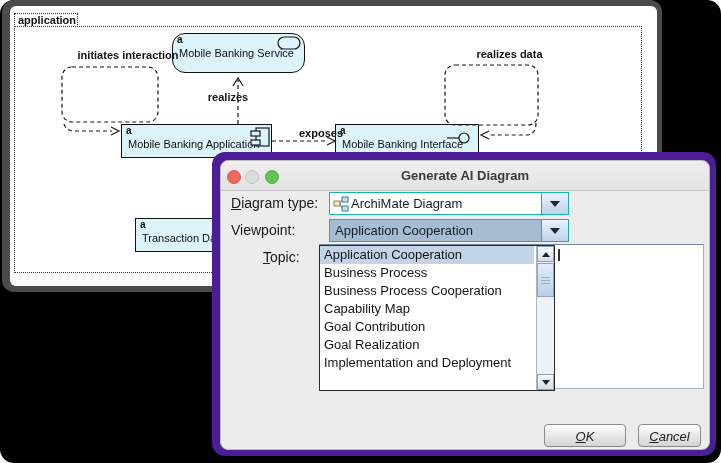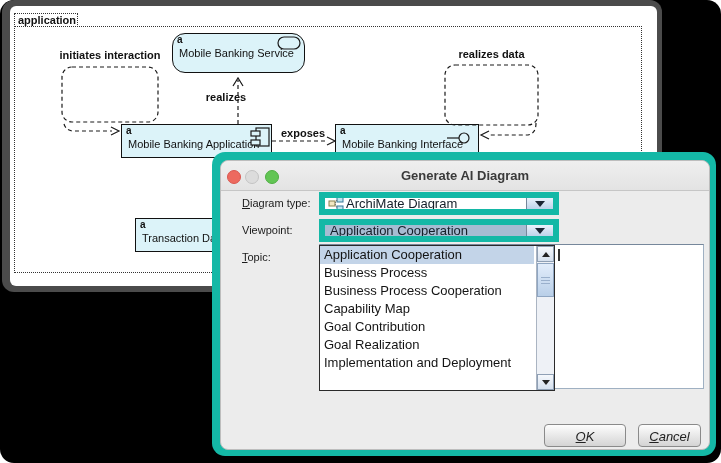--- a/index.html
+++ b/index.html
@@ -12,36 +12,36 @@
   .group-label{left:14px;top:13px;width:64px;height:14px;border:1px dotted #333;background:#fff;
                padding-left:3px;line-height:13px;z-index:2;box-sizing:border-box;}
   .group-rect{position:absolute;left:14px;top:26px;width:628px;height:247px;border:1px dotted #333;box-sizing:border-box;}
   .node{position:absolute;background:#dcf3f9;border:1px solid #111;box-sizing:border-box;}
   .node .badge{position:absolute;left:4px;top:0px;font-size:10px;font-weight:600;color:#111;}
   .node .nlabel{position:absolute;left:6px;top:13px;font-size:11px;font-weight:400;color:#111;white-space:nowrap;}
   .node-service{left:172px;top:33px;width:133px;height:40px;border-radius:13px;}
   .node-app{left:121px;top:124px;width:151px;height:34px;}
   .node-iface{left:335px;top:124px;width:144px;height:34px;}
   .node-trans{left:135px;top:218px;width:118px;height:34px;}
-  .conn-label{position:absolute;font-size:11px;font-weight:600;color:#111;text-align:center;white-space:nowrap;}
+  .conn-label{position:absolute;font-size:11px;font-weight:600;color:#111;text-align:center;white-space:nowrap;margin-left:18px;}
   svg.overlay{position:absolute;left:0;top:0;z-index:1;pointer-events:none;}
   
-  .dlg-frame{position:absolute;left:212px;top:152px;width:504px;height:304px;background:#14b8a6;border-radius:13px;z-index:5;}
+  .dlg-frame{position:absolute;left:212px;top:152px;width:504px;height:304px;background:#4c1d95;border-radius:13px;z-index:5;}
   .dlg{position:absolute;left:8px;top:8px;width:490px;height:290px;background:#ececec;border-radius:8px;
        border:1px solid #bdbdbd;box-sizing:border-box;}
   .titlebar{position:relative;height:29px;border-bottom:1px solid #c6c6c6;
             background:linear-gradient(#efefef,#e3e3e3);border-radius:8px 8px 0 0;}
   .title{text-align:center;font-size:13px;font-weight:bold;color:#3a3a3a;line-height:29px;}
   .light{position:absolute;top:9px;width:12px;height:12px;border-radius:50%;}
   .light.red{left:6px;background:#ed6a5f;border:0.5px solid #d95750;}
   .light.gray{left:24px;background:#dcdcdc;border:0.5px solid #c3c3c3;}
   .light.green{left:44px;background:#62c554;border:0.5px solid #4fae43;}
-  .fld-label{position:absolute;left:21px;font-size:11px;color:#1a1a1a;line-height:23px;}
+  .fld-label{position:absolute;left:10px;font-size:14px;color:#1a1a1a;line-height:23px;}
   .u1::first-letter{text-decoration:underline;}
-  .combo{position:absolute;left:98px;width:240px;height:23px;border:6px solid #14b8a6;box-sizing:border-box;
+  .combo{position:absolute;left:108px;width:240px;height:23px;border:1px solid #14b8a6;box-sizing:border-box;
          display:flex;align-items:stretch;}
   .combo .val{flex:1;display:flex;align-items:center;font-size:13px;color:#141e28;padding-left:3px;gap:2px;overflow:hidden;white-space:nowrap;}
   .combo1 .val{background:#fff;}
   .combo2 .val{background:#a6bcd2;padding-left:5px;}
   .combo .arrow-btn{width:26px;border-left:1px solid #76879b;background:linear-gradient(#eaf1fb,#bfd3ea);
         display:flex;align-items:center;justify-content:center;}
   .tri-down{width:0;height:0;border-left:5px solid transparent;border-right:5px solid transparent;border-top:6px solid #1b2533;}
   .tri-up-s{width:0;height:0;border-left:4px solid transparent;border-right:4px solid transparent;border-bottom:5px solid #222;}
   .tri-down-s{width:0;height:0;border-left:4px solid transparent;border-right:4px solid transparent;border-top:5px solid #222;}
   .topic-area{position:absolute;left:98px;top:83px;width:385px;height:145px;background:#fff;
@@ -131,21 +131,21 @@
   <div class="node node-iface">
     <span class="badge">a</span>
     <span class="nlabel">Mobile Banking Interface</span>
   </div>
   <div class="node node-trans">
     <span class="badge">a</span>
     <span class="nlabel">Transaction Data</span>
   </div>
 
   <div class="conn-label" style="left:55px;top:49px;width:110px;">initiates interaction</div>
-  <div class="conn-label" style="left:204px;top:91px;width:44px;">realizes</div>
+  <div class="conn-label" style="left:188px;top:91px;width:44px;">realizes</div>
   <div class="conn-label" style="left:280px;top:127px;width:46px;">exposes</div>
   <div class="conn-label" style="left:445px;top:48px;width:93px;">realizes data</div>
 
   <div class="dlg-frame">
     <div class="dlg">
       <div class="titlebar">
         <span class="light red"></span>
         <span class="light gray"></span>
         <span class="light green"></span>
         <div class="title">Generate AI Diagram</div>
@@ -170,21 +170,21 @@
       <div class="fld-label" style="top:58px;text-align:right;">Viewpoint:</div>
       <div class="combo combo2" style="top:58px;">
         <div class="val">
           <span>Application Cooperation</span>
         </div>
         <div class="arrow-btn">
           <span class="tri-down"></span>
         </div>
       </div>
 
-      <div class="fld-label u1" style="top:85px;">Topic:</div>
+      <div class="fld-label u1" style="top:85px;margin-left:32px;">Topic:</div>
       <div class="topic-area">
         <span class="caret"></span>
       </div>
 
       <div class="droplist">
         <div>
             <div class="opt sel">Application Cooperation</div>
             <div class="opt">Business Process</div>
             <div class="opt">Business Process Cooperation</div>
             <div class="opt">Capability Map</div>

